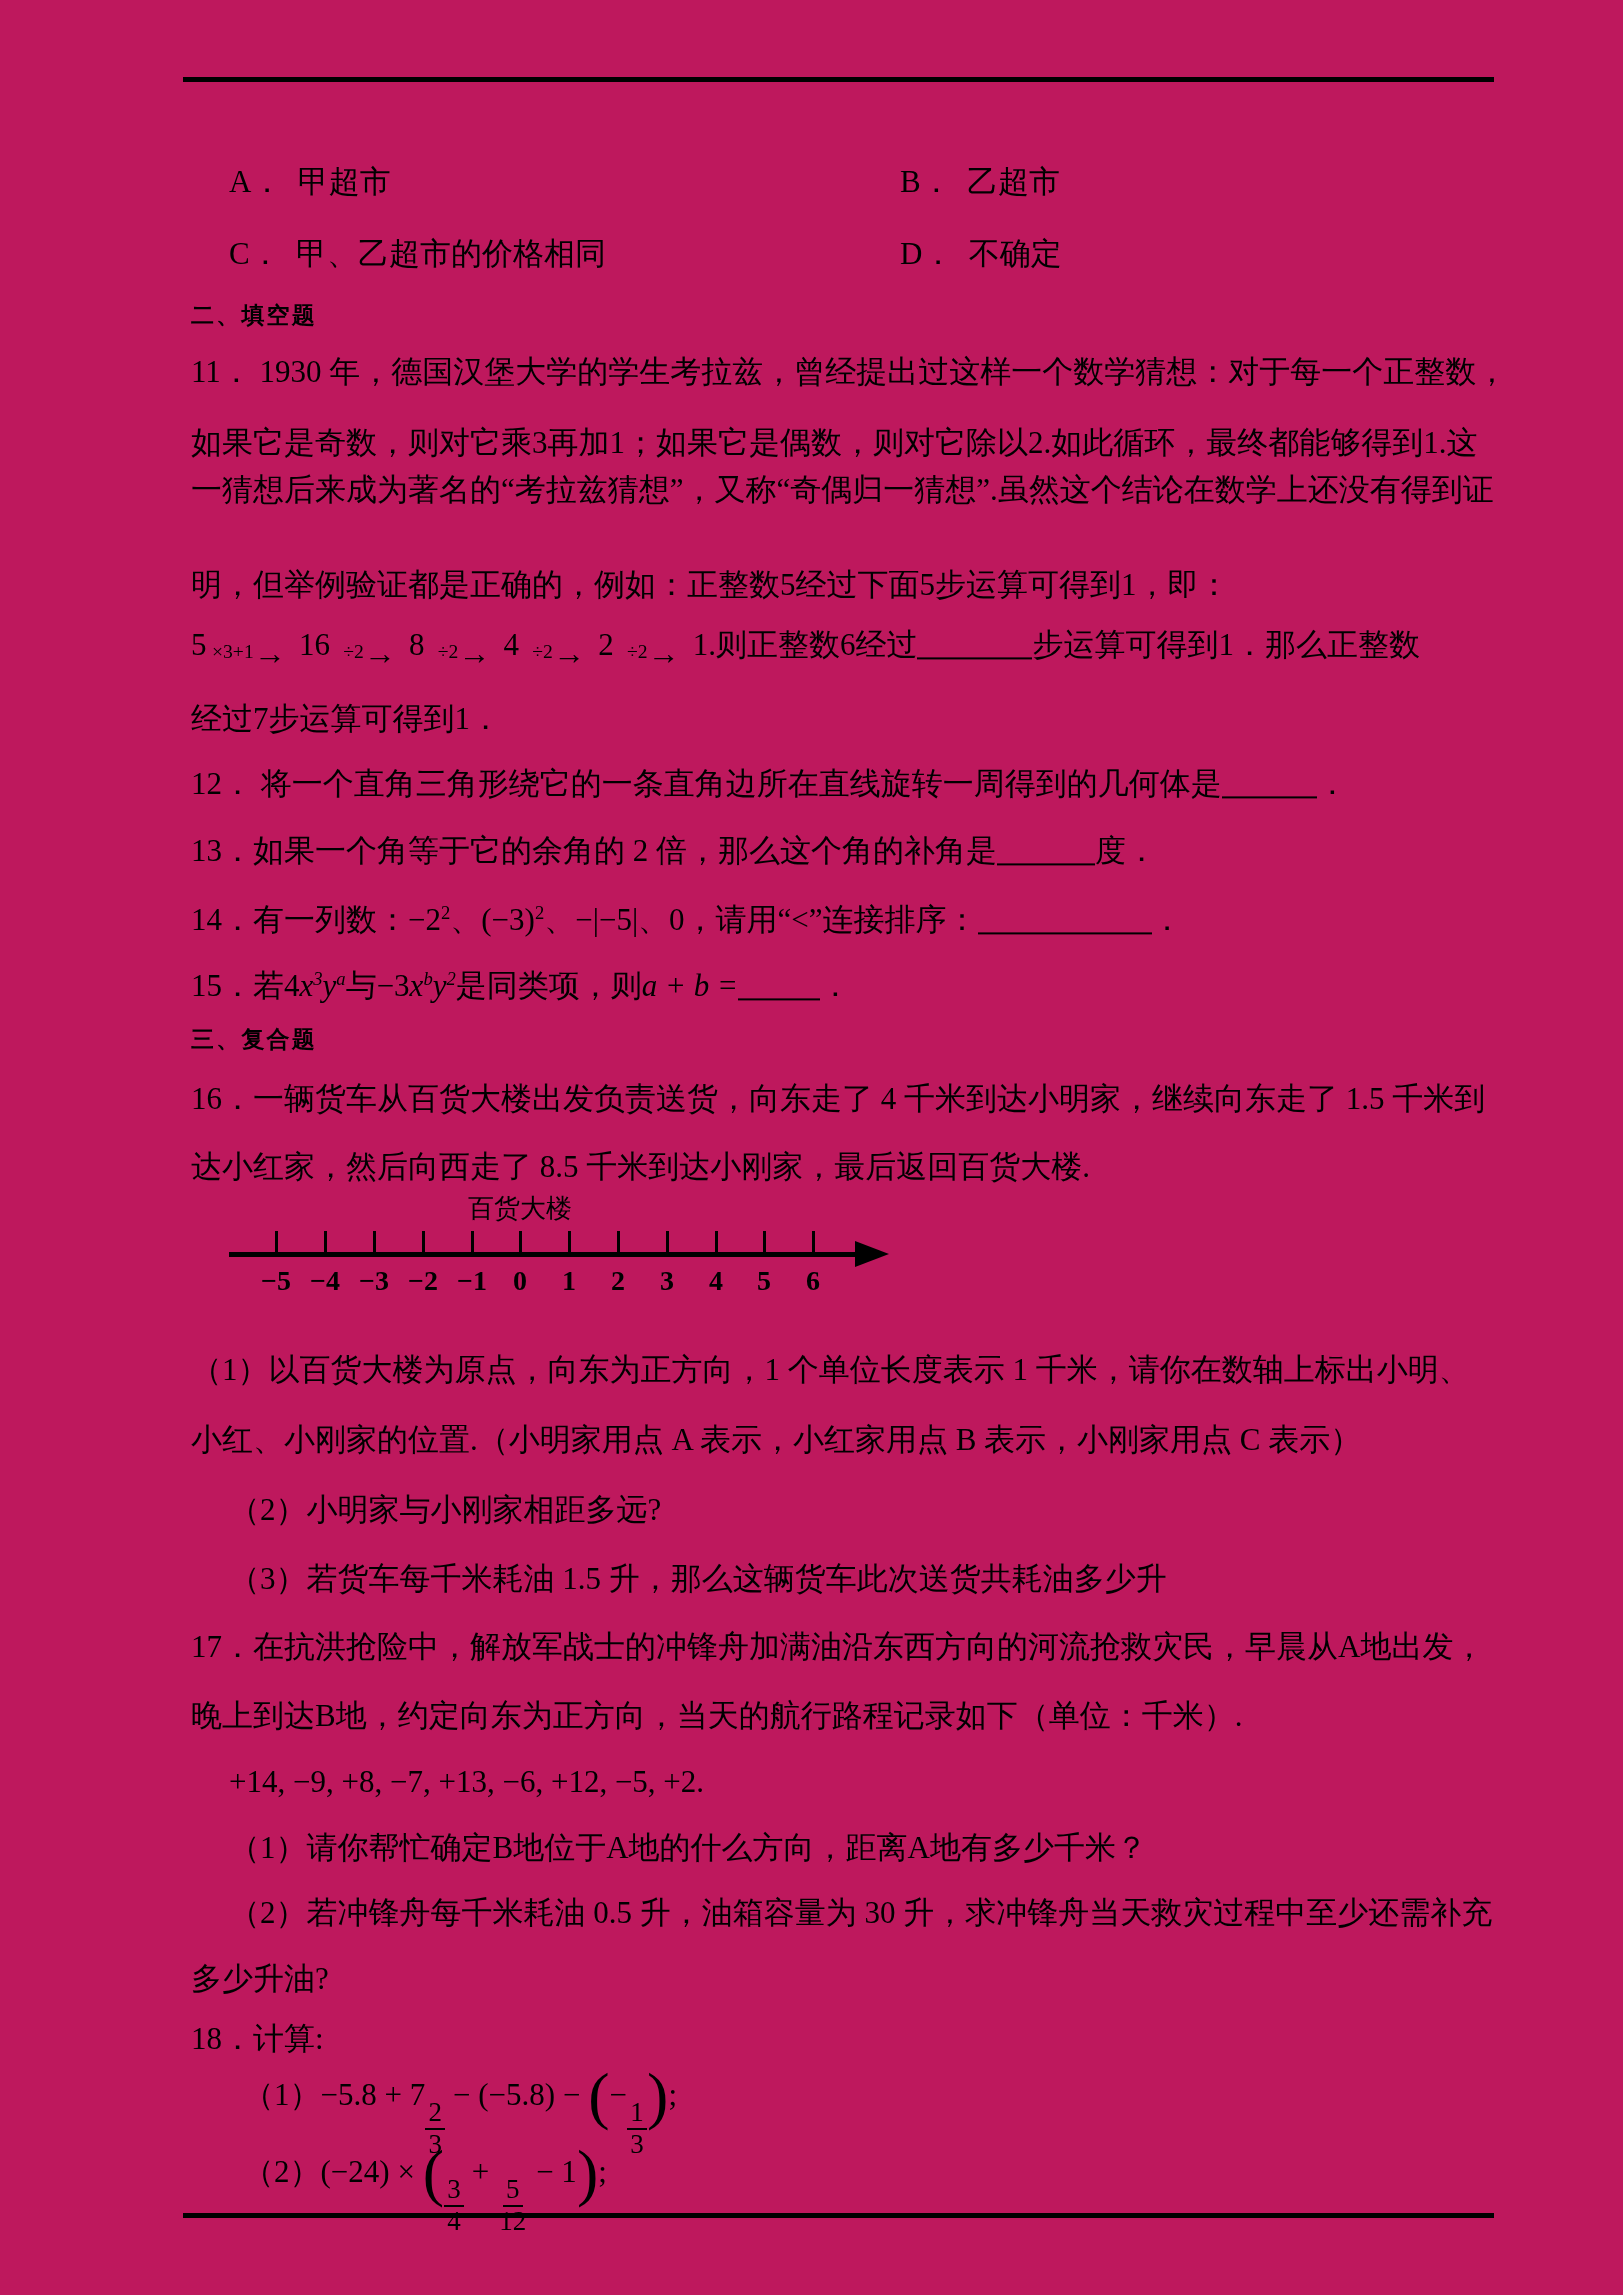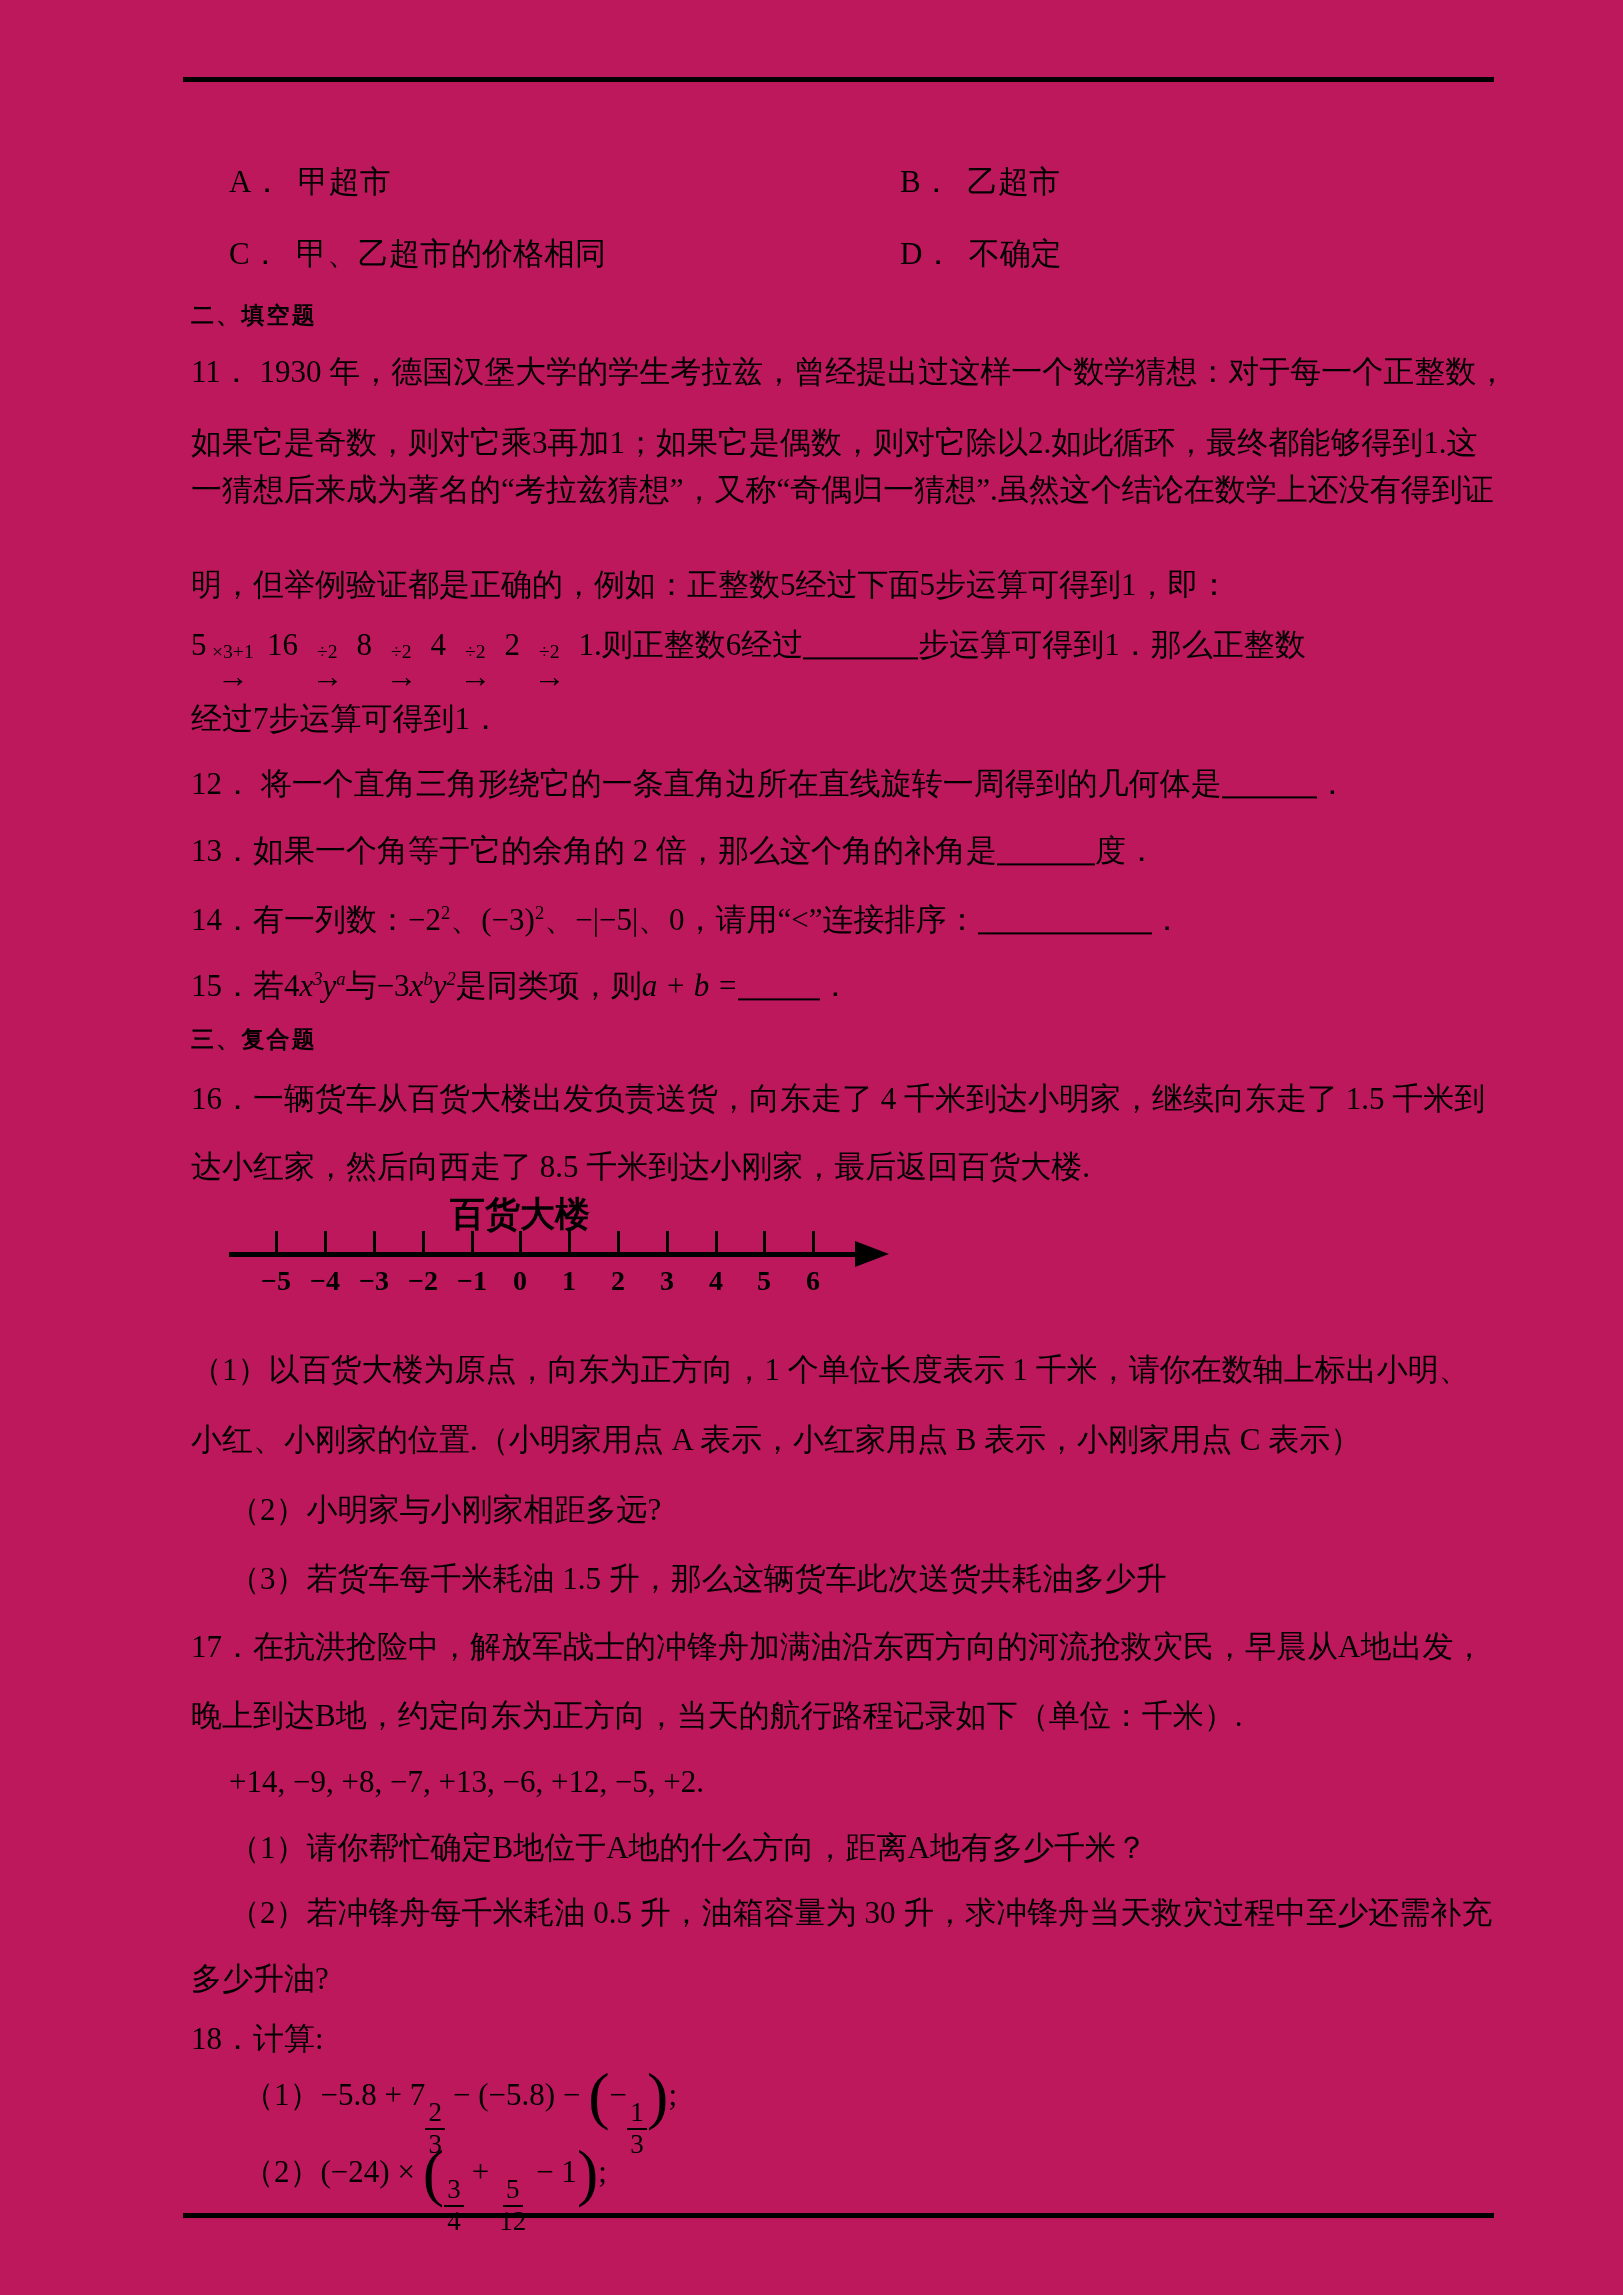--- a/index.html
+++ b/index.html
@@ -24,30 +24,30 @@
     font-family:"Liberation Sans","DejaVu Sans",sans-serif;
     font-weight:900; font-size:23px; letter-spacing:2.2px;
   }
   .blank { display:inline-block; height:1em; border-bottom:2.7px solid #000; transform:translateY(4.4px); }
   sup { font-size:0.6em; }
   .frac { display:inline-flex; flex-direction:column; align-items:center;
           vertical-align:-16.4px; line-height:1.08; font-size:27px; }
   .frac .num { border-bottom:2.2px solid #000; padding:0 3.3px; }
   .frac .den { padding:0 2.2px; }
   .bigp { font-size:64px; line-height:0; vertical-align:-12px; font-weight:400; }
-  .arrow { display:inline-flex; flex-direction:column; align-items:center;
+  .arrow { display:inline-flex; flex-direction:row; align-items:center;
            vertical-align:-3.3px; margin:0 5.5px; }
   .arrow .op { font-size:19.6px; line-height:18.5px; }
   .arrow .g  { font-size:32px; line-height:28px; }
   .math-line { line-height:87px; }
   
   .numberline { position:absolute; left:38px; top:1191px; width:709px; height:142px; }
   .nl-label { position:absolute; left:291px; top:0; transform:translateX(-50%);
               font-family:"Liberation Sans","DejaVu Sans",sans-serif;
-              font-weight:700; font-size:35px; white-space:nowrap; }
+              font-weight:400; font-size:26px; white-space:nowrap; }
   .nl-axis { position:absolute; left:0; top:61px; width:627px; height:4.9px; background:#000; }
   .nl-arrow { position:absolute; left:626px; top:50px; width:0; height:0;
               border-left:34px solid #000; border-top:13.6px solid transparent;
               border-bottom:13.6px solid transparent; }
   .nl-tick { position:absolute; top:40px; width:2.7px; height:23px; background:#000; }
   .nl-num { position:absolute; top:74px; transform:translateX(-50%);
             font-weight:700; font-size:28px; }
 </style>
 </head>
 <body>

